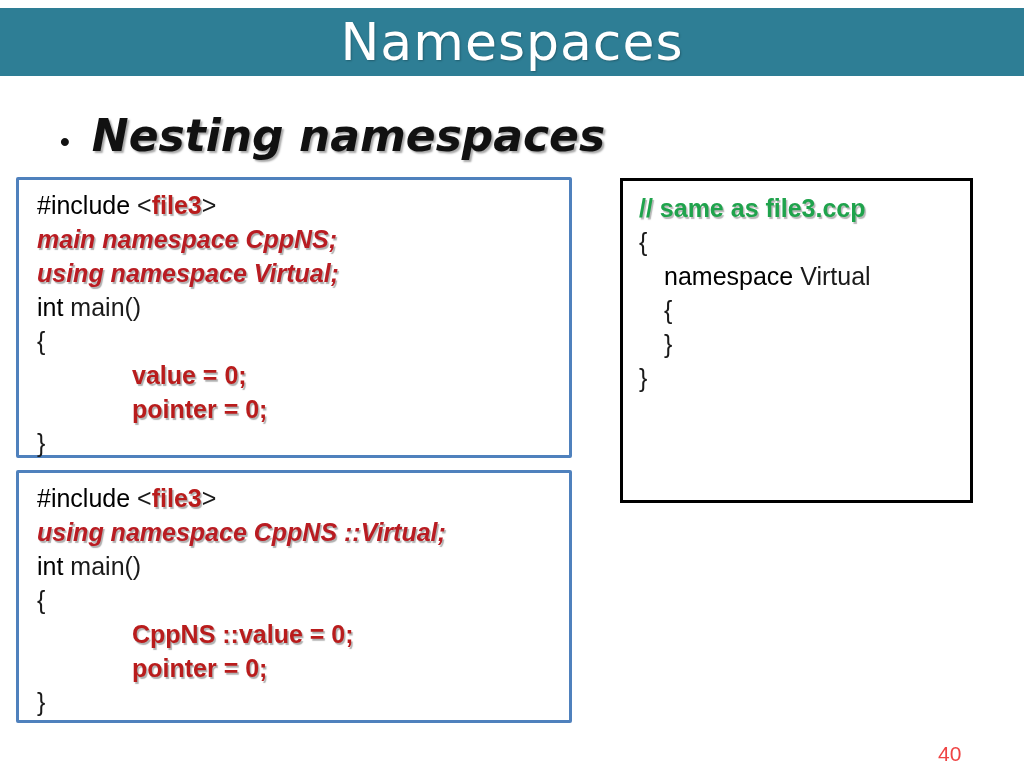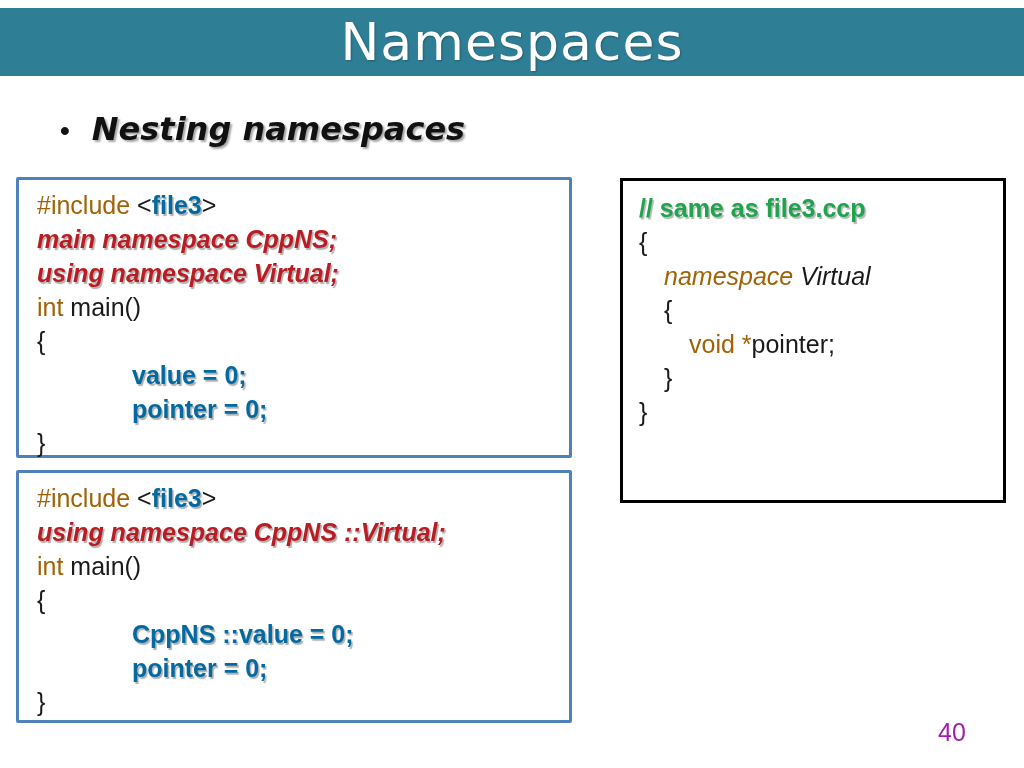--- a/index.html
+++ b/index.html
@@ -41,21 +41,21 @@
     display: flex;
     align-items: baseline;
   }
   .bullet-marker {
     font-size: 28px;
     color: #111111;
     margin-right: 22px;
     font-weight: bold;
   }
   .bullet-text {
-    font-size: 32px;
+    font-size: 44px;
     font-weight: bold;
     font-style: italic;
     color: #111111;
     text-shadow: 2px 2px 2px rgba(0,0,0,0.35);
     font-family: "DejaVu Sans", sans-serif;
   }
   .code-box {
     position: absolute;
     background: #ffffff;
     box-sizing: border-box;
@@ -81,51 +81,51 @@
   #box-file2 {
     left: 16px;
     top: 470px;
     width: 556px;
     height: 253px;
     padding: 8px 0 0 18px;
   }
   #box-file3 {
     left: 620px;
     top: 178px;
-    width: 386px;
+    width: 353px;
     height: 325px;
     padding: 10px 0 16px 16px;
   }
   .code-line {
     white-space: pre;
   }
-  .tok-b { color: #a16207; }
+  .tok-b { color: #000000; }
   .tok-p { color: #1a1a1a; }
   .tok-r {
-    color: #0369a1;
+    color: #b91c1c;
     font-weight: bold;
     text-shadow: 1.5px 1.5px 1px rgba(110,110,110,0.55);
   }
   .tok-ri {
     color: #B91C22;
     font-weight: bold;
     font-style: italic;
     text-shadow: 1.5px 1.5px 1px rgba(110,110,110,0.55);
   }
   .tok-g {
     color: #1FA34C;
     font-weight: bold;
     text-shadow: 1.5px 1.5px 1px rgba(110,110,110,0.5);
   }
   .page-number {
     position: absolute;
     left: 938px;
-    top: 718px;
-    font-size: 25px;
-    color: #a21caf;
+    top: 742px;
+    font-size: 21px;
+    color: #ef4444;
   }
 </style>
 </head>
 <body>
 
 <div class="slide">
 
   <div class="title-bar">
     <span class="title-text">Namespaces</span>
   </div>
@@ -152,22 +152,21 @@
       <div class="code-line"><span class="tok-b">int </span><span class="tok-p">main()</span></div>
       <div class="code-line"><span class="tok-p">{</span></div>
       <div class="code-line" style="padding-left: 95px;"><span class="tok-r">CppNS ::value = 0;</span></div>
       <div class="code-line" style="padding-left: 95px;"><span class="tok-r">pointer = 0;</span></div>
       <div class="code-line"><span class="tok-p">}</span></div>
     </div>
 
   <div id="box-file3" class="code-box black-border">
       <div class="code-line"><span class="tok-g">// same as file3.ccp</span></div>
       <div class="code-line"><span class="tok-p">{</span></div>
-      <div class="code-line" style="padding-left: 25px; font-style: italic;"><span class="tok-b">namespace </span><span class="tok-p">Virtual</span></div>
+      <div class="code-line" style="padding-left: 25px;"><span class="tok-b">namespace </span><span class="tok-p">Virtual</span></div>
       <div class="code-line" style="padding-left: 25px;"><span class="tok-p">{</span></div>
-      <div class="code-line" style="padding-left: 50px;"><span class="tok-b">void *</span><span class="tok-p">pointer;</span></div>
       <div class="code-line" style="padding-left: 25px;"><span class="tok-p">}</span></div>
       <div class="code-line"><span class="tok-p">}</span></div>
     </div>
 
   <div class="page-number">40</div>
 
 </div>
 
 </body></html>

